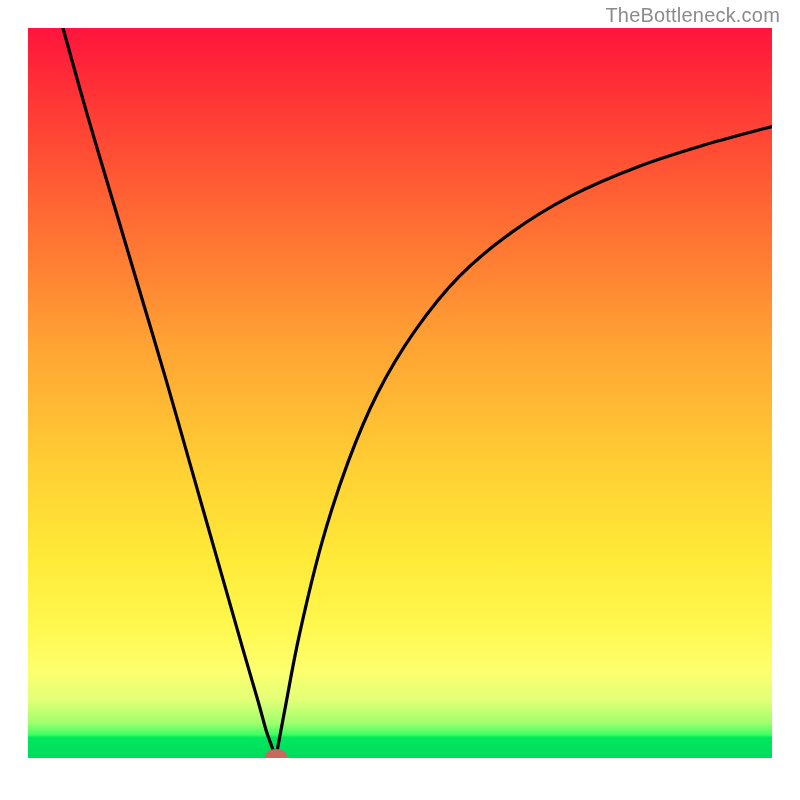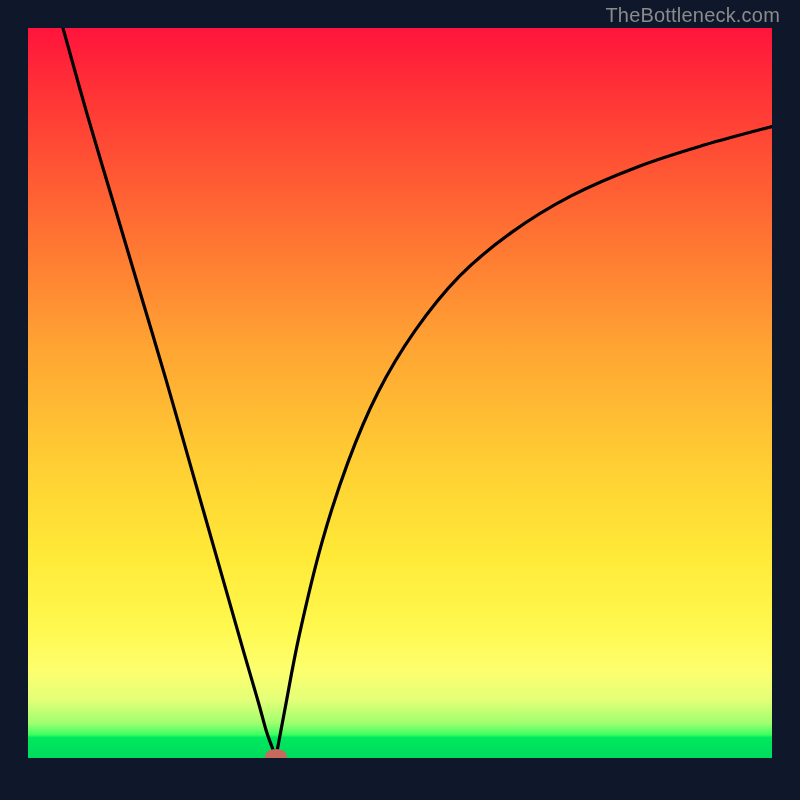--- a/index.html
+++ b/index.html
@@ -3,21 +3,21 @@
 <meta charset="utf-8">
 <style>
   * { margin: 0; padding: 0; box-sizing: border-box; }
   html, body { width: 800px; height: 800px; overflow: hidden; }
   body { background: #000; font-family: Arial, Helvetica, sans-serif; position: relative; }
 
   .frame {
     position: absolute;
     left: 0; top: 0;
     width: 800px; height: 800px;
-    background: #0f172a;
+    background: #ffffff;
   }
 
   .plot-area {
     position: absolute;
     left: 28px;
     top: 28px;
     width: 744px;   
     height: 730px;  
     overflow: hidden;
     

